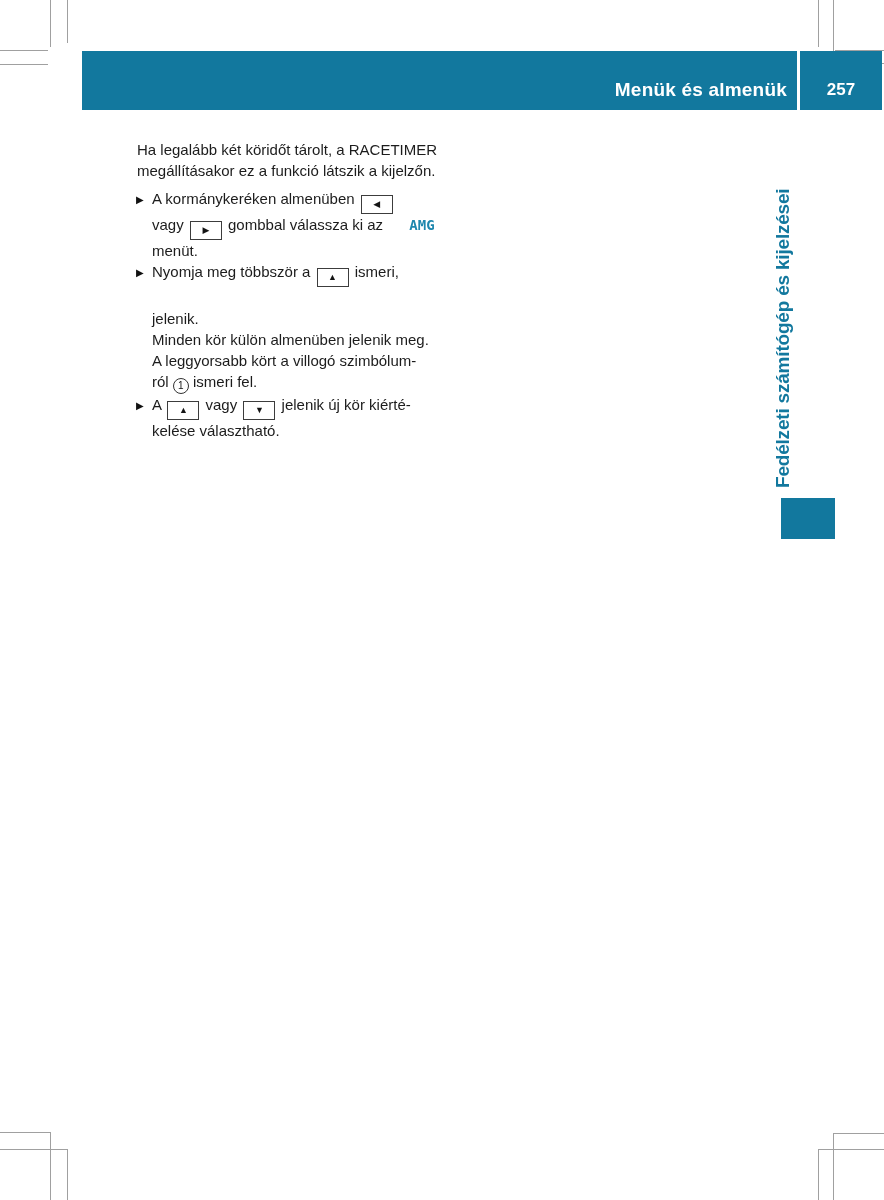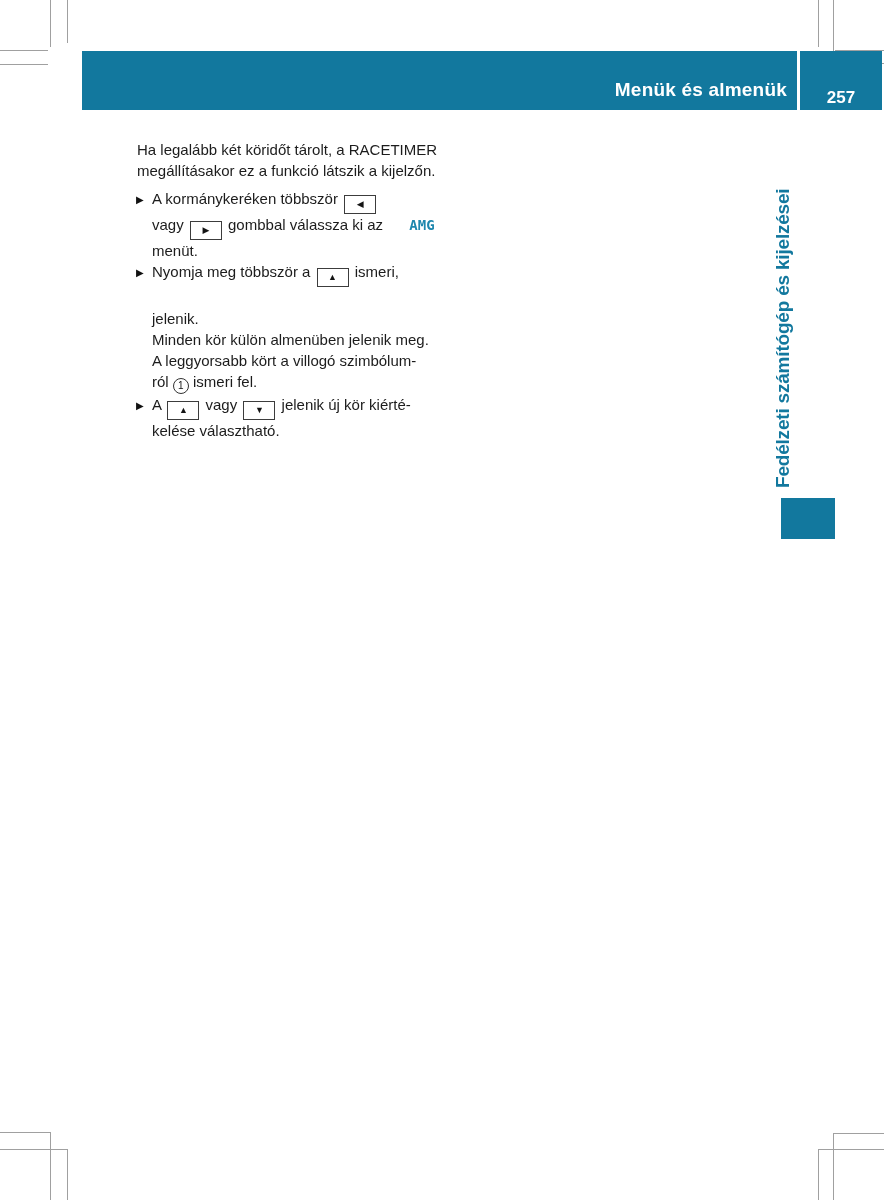--- a/index.html
+++ b/index.html
@@ -14,21 +14,21 @@
   .bar { position:absolute; left:50px; top:51px; width:800px; height:59px; display:flex;margin-left:32px; }
   .bar-title {
     width:715px; background:var(--accent); color:#fff; font-weight:bold; font-size:19px;
     display:flex; justify-content:flex-end; align-items:flex-end;
     padding:0 10px 9px 0; box-sizing:border-box; letter-spacing:0.2px;
   }
   .bar-div { width:3px; background:#ffffff; }
   .bar-num {
     flex:1; background:var(--accent); color:#fff; font-weight:bold; font-size:17px;
     display:flex; justify-content:center; align-items:flex-end;
-    padding-bottom:2px; box-sizing:border-box;
+    padding-bottom:10px; box-sizing:border-box;
   }
 
   
   .content { position:absolute; left:137px; top:139px; width:348px; font-size:15px; line-height:21px; color:var(--ink); }
   .intro { margin:0 0 7px 0; }
   ul.instructions { list-style:none; margin:0; padding:0; }
   ul.instructions li { position:relative; padding-left:15px; }
   ul.instructions .bullet { position:absolute; left:-1px; top:1px; font-size:10px; color:#111; }
   .btn {
     display:inline-block; width:30px; height:17px; border:1px solid #3c3c3c; background:#fff;
@@ -70,20 +70,20 @@
 
 <div class="bar">
   <div class="bar-title">Menük és almenük</div>
   <div class="bar-div"></div>
   <div class="bar-num">257</div>
 </div>
 
 <div class="content">
   <p class="intro">Ha legalább két köridőt tárolt, a RACETIMER<br>megállításakor ez a funkció látszik a kijelzőn.</p>
   <ul class="instructions">
-      <li><span class="bullet">▶</span><span>A kormánykeréken többször </span><span class="btn">◀</span><br><span>vagy </span><span class="btn">▶</span><span> gombbal válassza ki az </span><span class="menu">AMG</span><br><span>menüt.</span></li>
+      <li><span class="bullet">▶</span><span>A kormánykeréken almenüben </span><span class="btn">◀</span><br><span>vagy </span><span class="btn">▶</span><span> gombbal válassza ki az </span><span class="menu">AMG</span><br><span>menüt.</span></li>
       <li><span class="bullet">▶</span><span>Nyomja meg többször a </span><span class="btn">▲</span><span> ismeri,</span><br><br><span>jelenik.</span><br><span>Minden kör külön almenüben jelenik meg.</span><br><span>A leggyorsabb kört a villogó szimbólum-</span><br><span>ról </span><span class="circ">1</span><span> ismeri fel.</span></li>
       <li><span class="bullet">▶</span><span>A </span><span class="btn">▲</span><span> vagy </span><span class="btn">▼</span><span> jelenik új kör kiérté-</span><br><span>kelése választható.</span></li>
     </ul>
 </div>
 
 <div class="chapter-label">Fedélzeti számítógép és kijelzései</div>
 <div class="chapter-tab"></div>
 
 </body></html>

